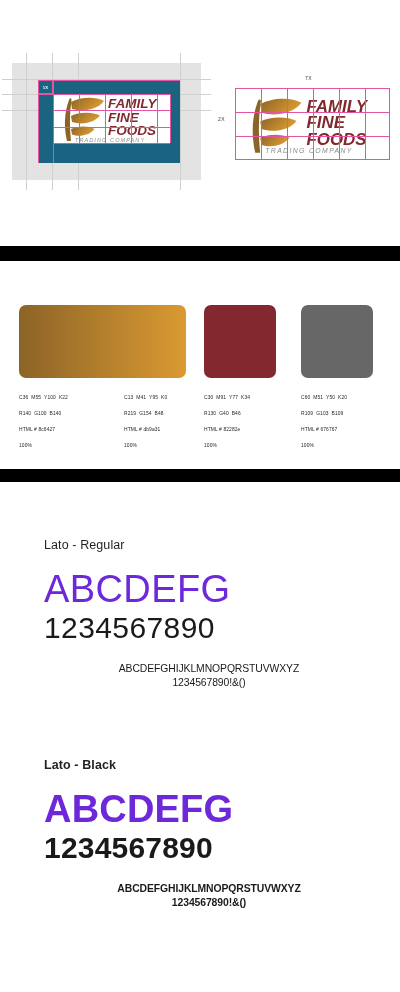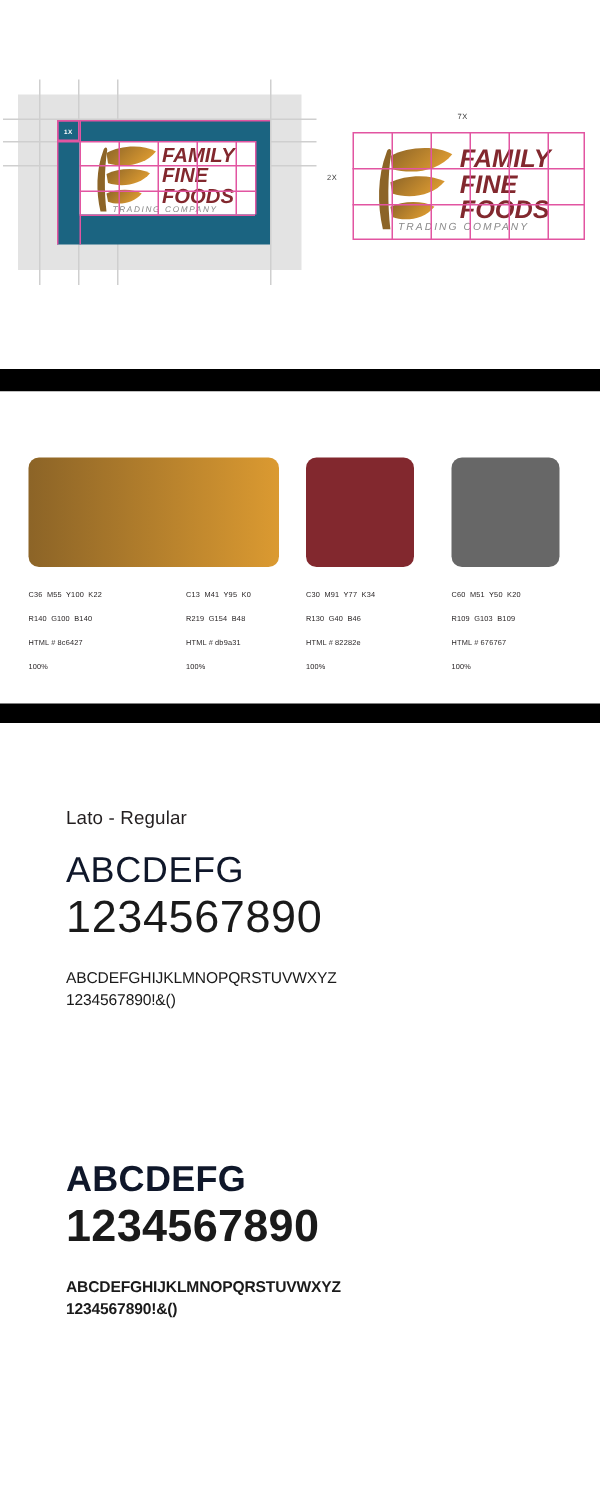--- a/index.html
+++ b/index.html
@@ -160,40 +160,41 @@
   #type-black   { top: 276px; }
 
   .type-name {
     font-size: 12.5px;
     color: #231f20;
     letter-spacing: .1px;
   }
   .type-name.bold { font-weight: bold; }
 
   .type-alpha {
-    font-size: 24px;
+    font-size: 38px;
     line-height: 1.12;
     letter-spacing: .4px;
-    color: #0f172a;
+    color: #6d28d9;
     margin-top: 16px;
   }
   .type-digits {
     font-size: 30px;
     line-height: 1.12;
     letter-spacing: .4px;
     color: #1a1a1a;
   }
   .type-alpha.black, .type-digits.black { font-weight: bold; letter-spacing: .2px; }
 
   .type-specimen {
     margin-top: 18px;
     font-size: 10.4px;
     line-height: 1.36;
     color: #1a1a1a;
     letter-spacing: -.1px;
+    text-align: center;
   }
   .type-specimen.black { font-weight: bold; }
 </style>
 </head>
 <body>
 
 <div id="logo-section">
 
   <div class="construct-panel">
     <div class="cp-grayfield"></div>
@@ -333,20 +334,21 @@
     <div class="type-name">Lato - Regular</div>
     <div class="type-alpha">ABCDEFG</div>
     <div class="type-digits">1234567890</div>
     <div class="type-specimen">
       <div>ABCDEFGHIJKLMNOPQRSTUVWXYZ</div>
       <div>1234567890!&amp;()</div>
     </div>
   </div>
 
   <div class="type-block" id="type-black">
+    <div class="type-name bold">Lato - Black</div>
     <div class="type-alpha black">ABCDEFG</div>
     <div class="type-digits black">1234567890</div>
     <div class="type-specimen black">
       <div>ABCDEFGHIJKLMNOPQRSTUVWXYZ</div>
       <div>1234567890!&amp;()</div>
     </div>
   </div>
 </div>
 
 </body></html>

